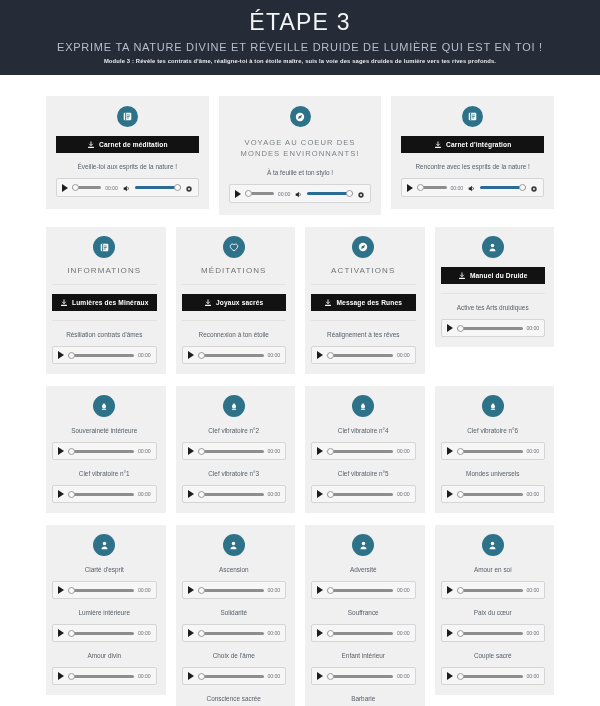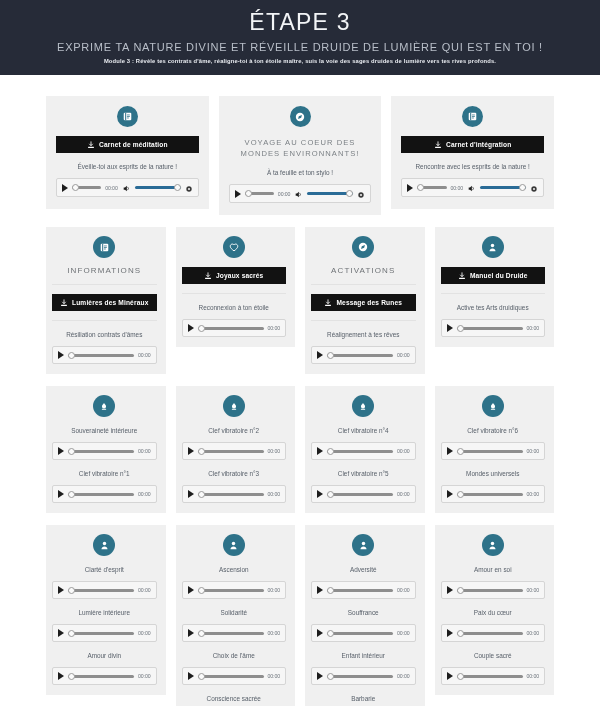--- a/index.html
+++ b/index.html
@@ -371,20 +371,21 @@
       </div>
       <div class="cell">
         <div class="card">
           <div class="icon-wrap">
             <div class="circ">
               <svg width="12" height="12" viewBox="0 0 16 16">
                 <path d="M8 13.2C5.0 10.9 3 9.2 3 7.0c0-1.7 1.3-2.9 2.8-2.9 1 0 1.8.5 2.2 1.2.4-.7 1.2-1.2 2.2-1.2C11.7 4.1 13 5.3 13 7c0 2.2-2 3.9-5 6.2z" fill="none" stroke="#fff" stroke-width="1.25"></path>
               </svg>
             </div>
           </div>
+          <div class="cat-title">MÉDITATIONS</div>
           <div class="dl-btn">
             <span>
               <svg width="8" height="8" viewBox="0 0 16 16">
                 <path d="M8 1.6v7.2M5 6.2 8 9.2l3-3" stroke="#fff" stroke-width="1.7" fill="none" stroke-linecap="round" stroke-linejoin="round"></path>
                 <rect x="2.2" y="11.6" width="11.6" height="2.2" rx="0.5" fill="#fff"></rect>
               </svg>
             </span>
             <span class="lbl">Joyaux sacrés</span>
           </div>
           <div class="cap sep">Reconnexion à ton étoile</div>

